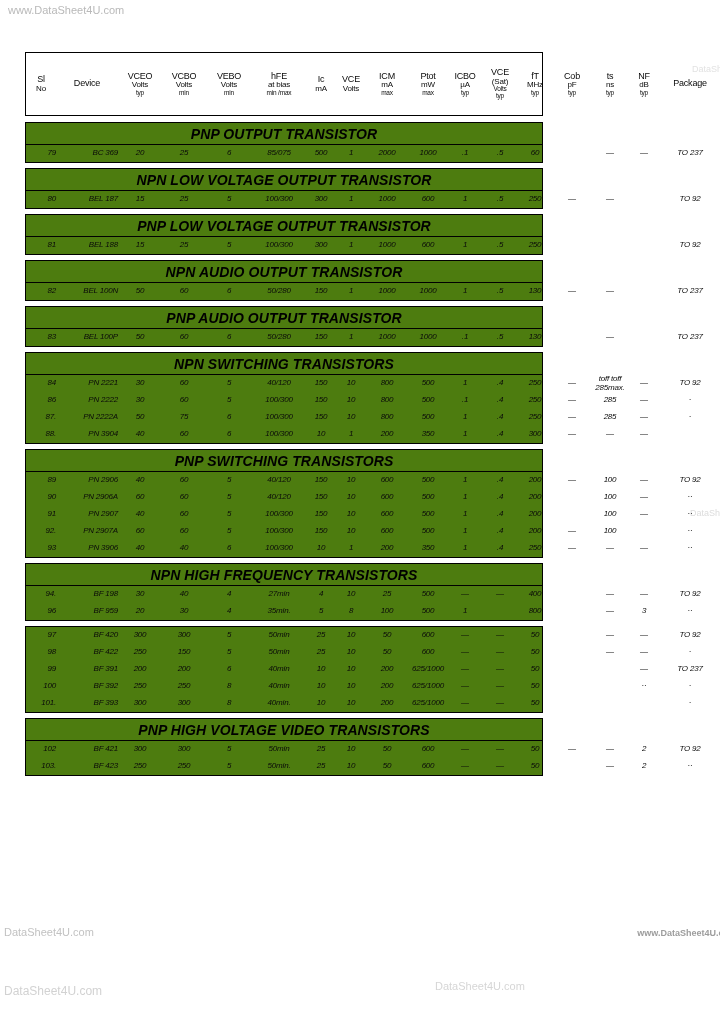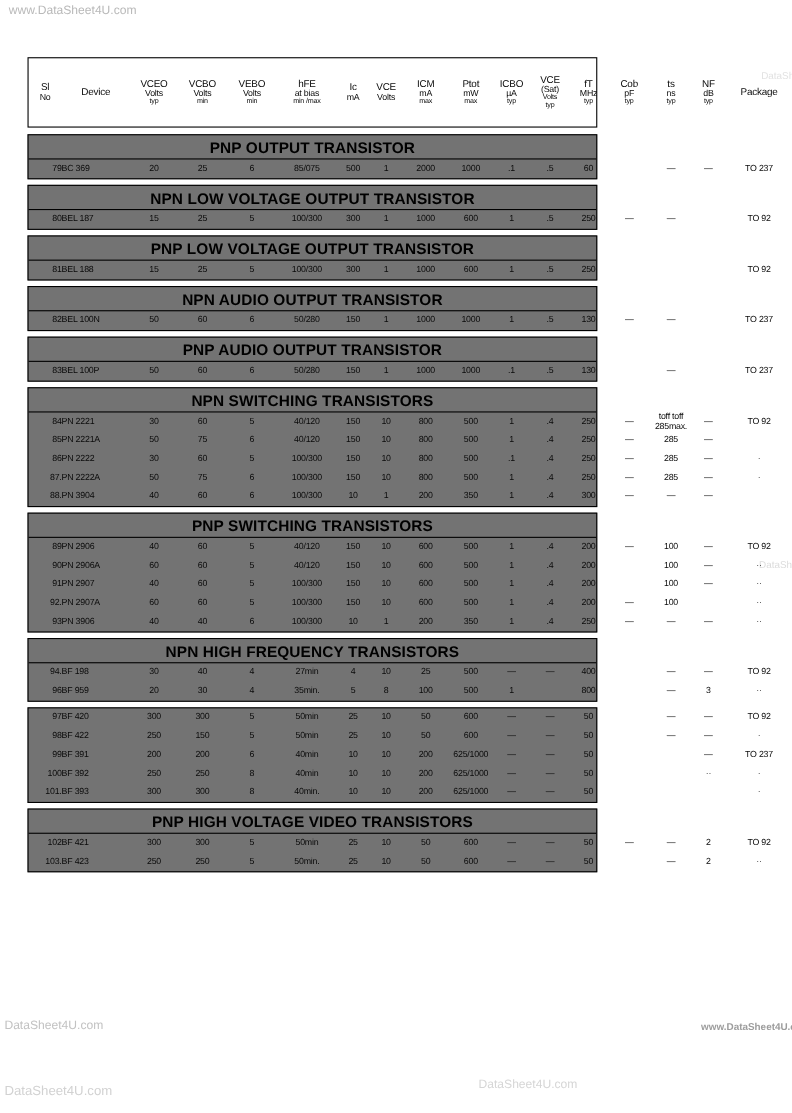--- a/index.html
+++ b/index.html
@@ -32,21 +32,22 @@
   .wm-mr2{left:692px;top:64px;font-size:9px;color:#e2e2e2;}
 
   
   .tbl{
     position:absolute;left:25px;top:52px;width:518px;
   }
   .sect{
     border:1.6px solid #000;
     margin-bottom:5px;
     box-sizing:border-box;
-    background:#737373;
+    background:#4d7c0f;
+    font-style:italic;
   }
 
   
   .hdr-sect{border:1.6px solid #000;margin-bottom:6px;}
   table.grid{
     border-collapse:collapse;
     width:100%;
     table-layout:fixed;
   }
   table.grid td{
@@ -95,21 +96,21 @@
     padding:3px 0 2px 0;
     border-bottom:1.1px solid #000;
     font-family:"Liberation Sans", sans-serif;
   }
   .rows td{
     height:17px;
     font-size:8.5px;
     letter-spacing:-0.2px;
   }
   .rows td.sl{text-align:right;}
-  .rows td.dev{text-align:left;}
+  .rows td.dev{text-align:right;}
   .rows td.pkg{text-align:center;}
   .multi{font-size:7px;line-height:1.15;}
 </style>
 </head>
 <body>
 
 <div class="page">
 
   <div class="wm wm-tl">www.DataSheet4U.com</div>
   <div class="wm wm-mr2">DataSheet</div>
@@ -494,39 +495,20 @@
                 <td>250</td>
                 <td>—</td>
                 <td class=" multi">
                   <span style="display:block">toff  toff</span>
                   <span style="display:block">285max.</span>
                 </td>
                 <td>—</td>
                 <td class="pkg">TO 92</td>
               </tr>
               <tr>
-                <td class="sl">85</td>
-                <td class="dev">PN 2221A</td>
-                <td>50</td>
-                <td>75</td>
-                <td>6</td>
-                <td>40/120</td>
-                <td>150</td>
-                <td>10</td>
-                <td>800</td>
-                <td>500</td>
-                <td>1</td>
-                <td>.4</td>
-                <td>250</td>
-                <td>—</td>
-                <td>285</td>
-                <td>—</td>
-                <td class="pkg"></td>
-              </tr>
-              <tr>
                 <td class="sl">86</td>
                 <td class="dev">PN 2222</td>
                 <td>30</td>
                 <td>60</td>
                 <td>5</td>
                 <td>100/300</td>
                 <td>150</td>
                 <td>10</td>
                 <td>800</td>
                 <td>500</td>

